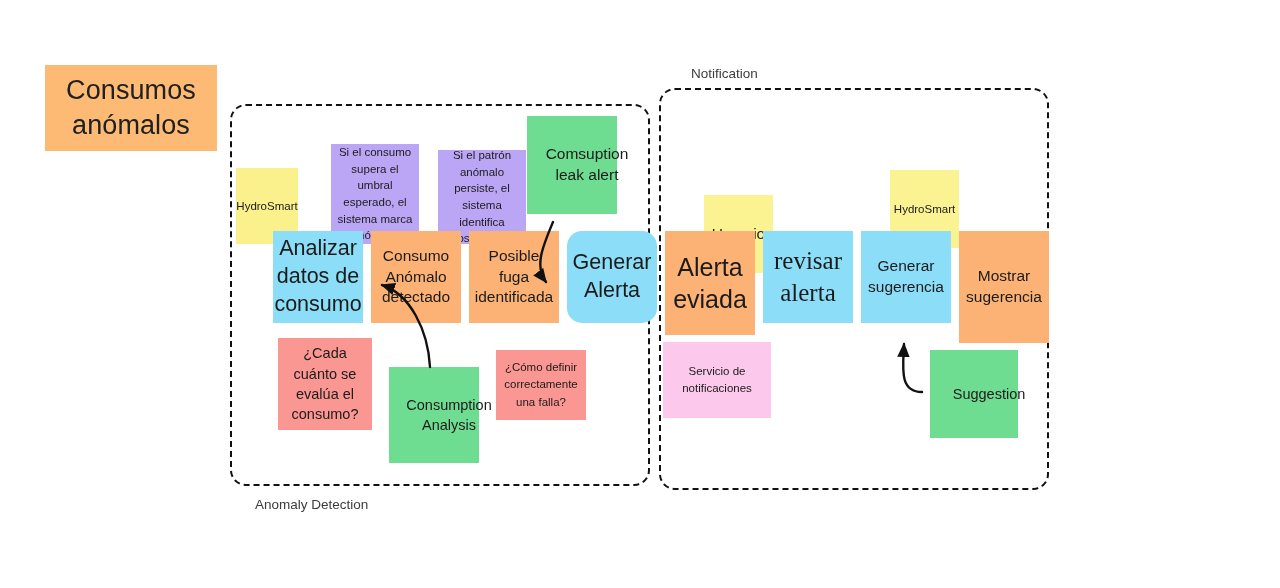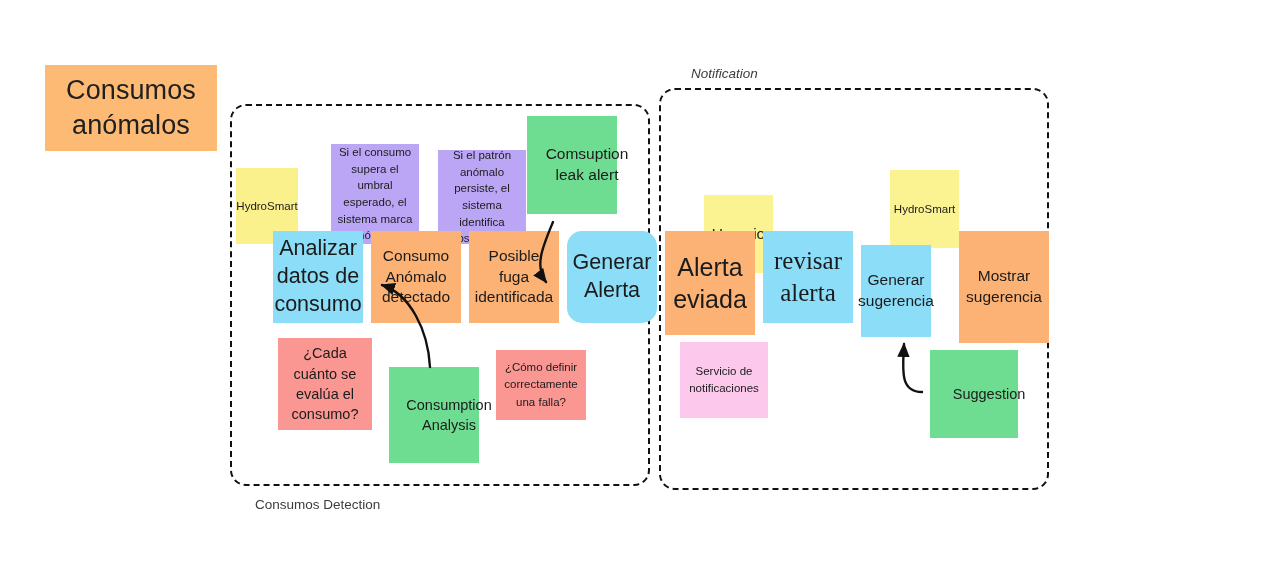--- a/index.html
+++ b/index.html
@@ -93,21 +93,21 @@
 <div id="board">
 
   <div class="abs title-card">
     <div>
       <span>Consumos</span><br>
       <span>anómalos</span>
     </div>
   </div>
 
   <div class="abs group" style="left:230px; top:104px; width:416px; height:378px;"></div>
-  <div class="abs group-label" style="left:255px; top:497px;">Consumos Detection</div>
+  <div class="abs group-label" style="left:255px; top:497px;">Anomaly Detection</div>
 
   <div class="abs note sticky-small c-yellow" style="left:236px; top:168px; width:62px; height:76px;">HydroSmart</div>
 
   <div class="abs note sticky-small c-purple" style="left:331px; top:144px; width:88px; height:100px;">Si el consumo supera el umbral esperado, el sistema marca anómalia</div>
 
   <div class="abs note sticky-small c-purple" style="left:438px; top:150px; width:88px; height:94px;">Si el patrón anómalo persiste, el sistema identifica posible fuga</div>
 
   <div class="abs note card-md c-green" style="left:527px; top:116px; width:90px; height:98px;">Comsuption leak alert</div>
 
   <div class="abs note card-lg c-blue" style="left:273px; top:231px; width:90px; height:92px;">Analizar datos de consumo</div>
@@ -118,35 +118,35 @@
 
   <div class="abs note card-lg c-blue" style="left:567px; top:231px; width:90px; height:92px;border-radius:15px;">Generar Alerta</div>
 
   <div class="abs note note-red c-red" style="left:278px; top:338px; width:94px; height:92px;">¿Cada cuánto se evalúa el consumo?</div>
 
   <div class="abs note note-green-md c-green" style="left:389px; top:367px; width:90px; height:96px;">Consumption Analysis</div>
 
   <div class="abs note note-pink-sm c-red" style="left:496px; top:350px; width:90px; height:70px;">¿Cómo definir correctamente una falla?</div>
 
   <div class="abs group" style="left:659px; top:88px; width:386px; height:398px;"></div>
-  <div class="abs group-label" style="left:691px; top:66px;font-style:italic;">Notification</div>
+  <div class="abs group-label" style="left:691px; top:66px;">Notification</div>
 
   <div class="abs note card-md c-yellow2" style="left:704px; top:170px; width:69px; height:78px;margin-top:25px;">Usuario</div>
 
   <div class="abs note sticky-small c-yellow2" style="left:890px; top:170px; width:69px; height:78px;">HydroSmart</div>
 
   <div class="abs note card-xl c-orange" style="left:665px; top:231px; width:90px; height:104px;">Alerta eviada</div>
 
   <div class="abs note card-xl c-blue" style="left:763px; top:231px; width:90px; height:92px;font-family:Liberation Serif, serif;">revisar alerta</div>
 
-  <div class="abs note card-md c-blue" style="left:861px; top:245px; width:70px; height:92px;">Generar sugerencia</div>
+  <div class="abs note card-md c-blue" style="left:861px; top:231px; width:90px; height:92px;">Generar sugerencia</div>
 
   <div class="abs note card-md c-orange" style="left:959px; top:231px; width:90px; height:112px;">Mostrar sugerencia</div>
 
-  <div class="abs note note-pink-sm c-pink" style="left:663px; top:342px; width:88px; height:76px;margin-left:17px;">Servicio de notificaciones</div>
+  <div class="abs note note-pink-sm c-pink" style="left:663px; top:342px; width:108px; height:76px;">Servicio de notificaciones</div>
 
   <div class="abs note note-green-md c-green" style="left:930px; top:350px; width:88px; height:88px;">Suggestion</div>
 
   <svg class="overlay" viewBox="0 0 1280 588">
     <defs>
       <marker id="arrowhead" markerWidth="7" markerHeight="7" refX="5.4" refY="3" orient="auto" markerUnits="strokeWidth">
         <path d="M0,0.4 L6,3 L0,5.6 z" fill="#111111"></path>
       </marker>
     </defs>
 

